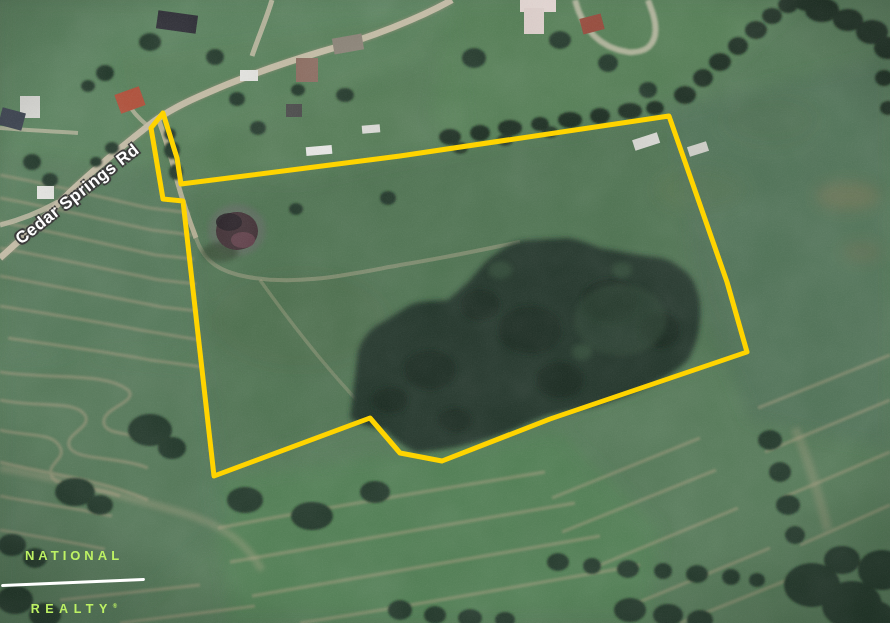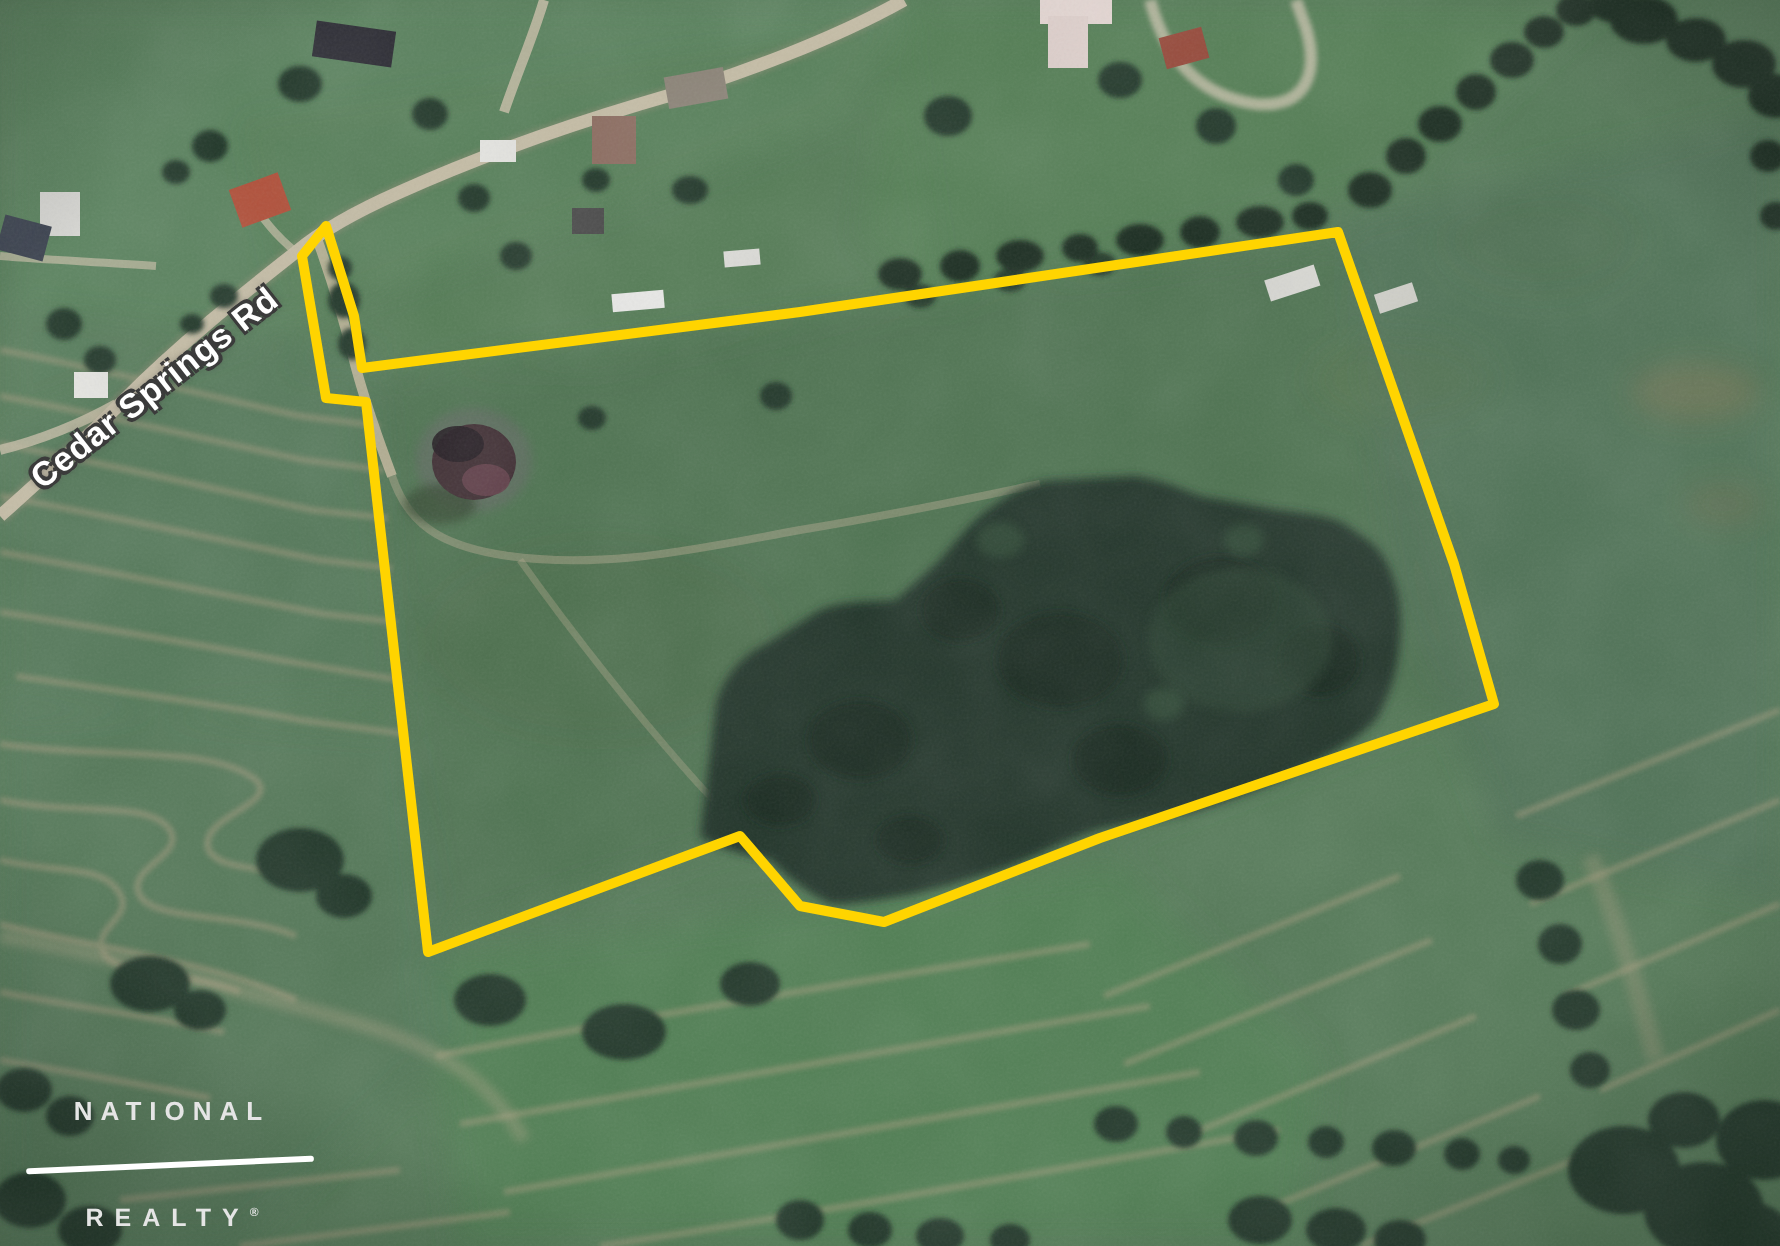--- a/index.html
+++ b/index.html
@@ -14,21 +14,21 @@
     position:absolute;left:2px;top:185px;width:150px;
     text-align:center;white-space:nowrap;
     transform:rotate(-38deg);transform-origin:50% 50%;
     font-size:17px;font-weight:700;letter-spacing:.5px;color:#fff;
     text-shadow:-1.5px -1.5px 0 #3b3b3b,1.5px -1.5px 0 #3b3b3b,
                 -1.5px 1.5px 0 #3b3b3b,1.5px 1.5px 0 #3b3b3b,
                 0 0 4px #3b3b3b;
     pointer-events:none;
   }
   
-  .logo{position:absolute;left:16px;top:544px;width:140px;height:76px;color:#e5e5e5;}
+  .logo{position:absolute;left:4px;top:544px;width:140px;height:76px;color:#bef264;}
   .logo .nat{position:absolute;top:4px;left:0;width:100%;text-align:center;
     font-size:13px;font-weight:700;letter-spacing:4px;}
   .logo .land{position:absolute;top:9px;left:1px;width:100%;text-align:center;
     font-size:47px;line-height:48px;font-weight:700;letter-spacing:0px;}
   .logo .swoosh{position:absolute;top:37px;left:-3px;width:144px;height:2.5px;
     background:#fff;border-radius:2px;transform:rotate(-2.5deg);}
   .logo .realty{position:absolute;top:58px;left:0;width:100%;text-align:center;
     font-size:12.5px;font-weight:700;letter-spacing:5.5px;}
   .logo .tm{font-size:6px;vertical-align:super;letter-spacing:0;}
 </style>

